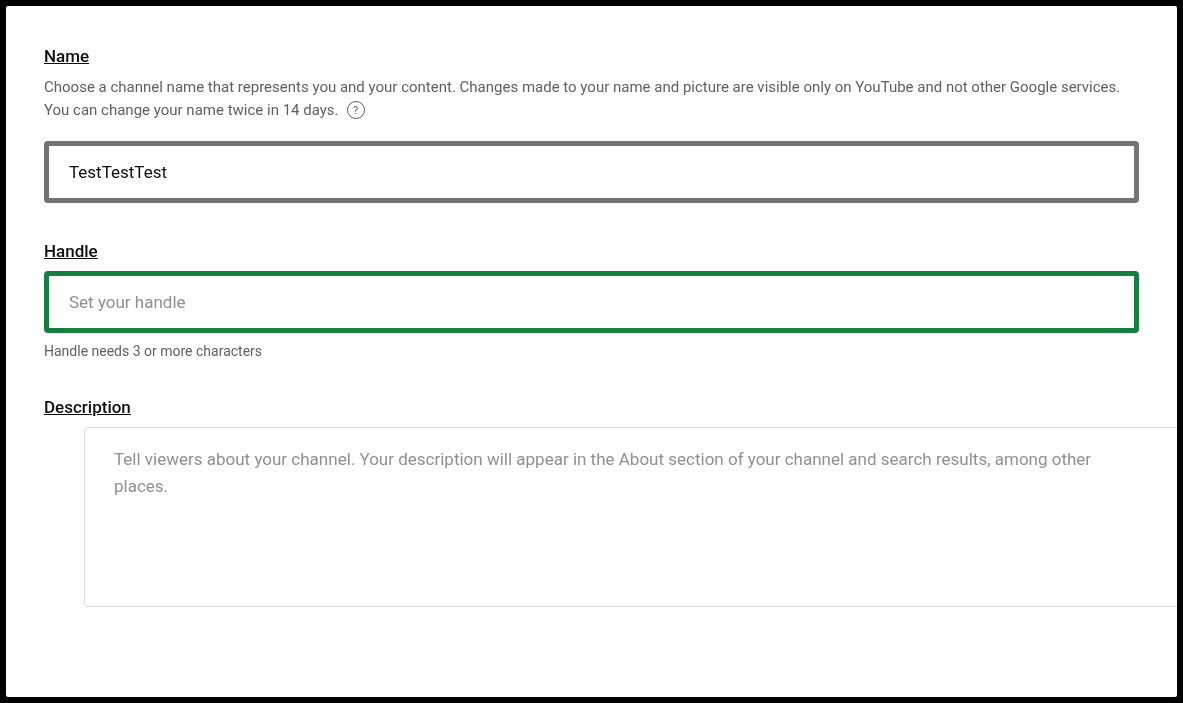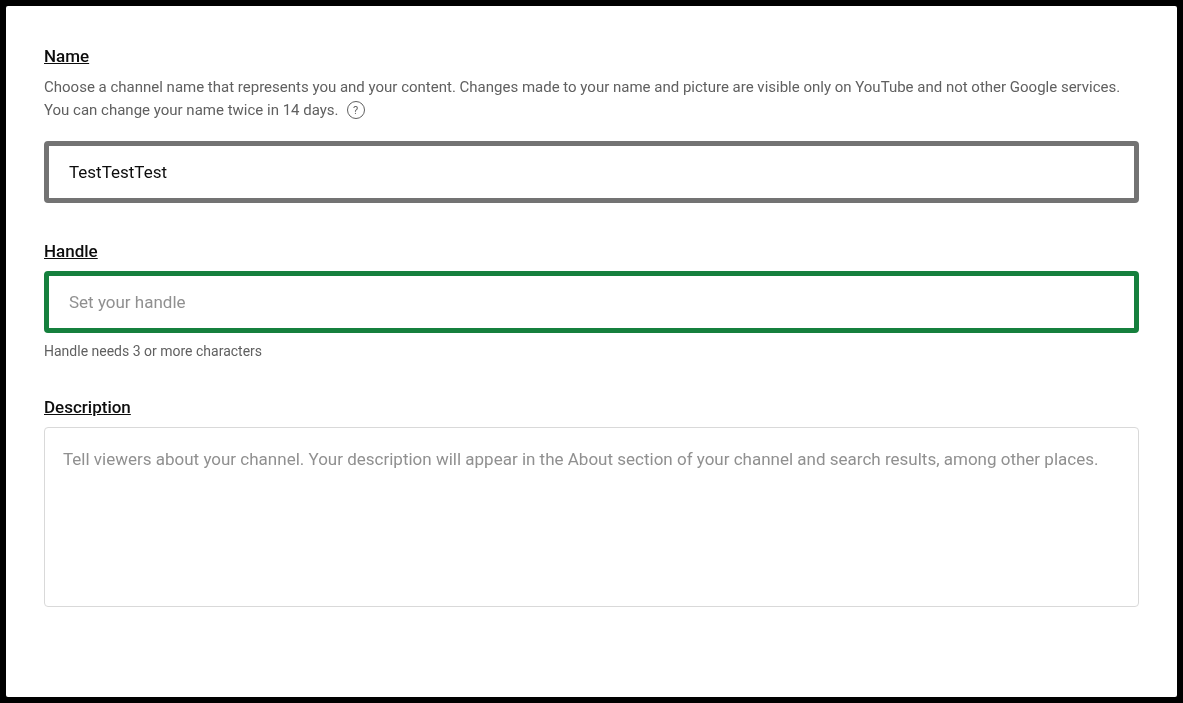--- a/index.html
+++ b/index.html
@@ -73,28 +73,29 @@
     }
     .error-text {
       font-size: 14px;
       color: #606060;
       margin-top: 10px;
     }
     .textarea {
       width: 100%;
       border: 1px solid #d9d9d9;
       border-radius: 4px;
-      padding: 18px 18px;
+      padding: 18px 29px;
       font-size: 17px;
       color: #ec4899;
       font-family: inherit;
       resize: none;
       height: 180px;
       line-height: 1.6;
       outline: none;
+      margin-left: 40px;
     }
     .textarea::placeholder {
       color: #909090;
     }
     .section-desc-block {
       margin-bottom: 18px;
     }
   </style>
 </head>
 <body>

